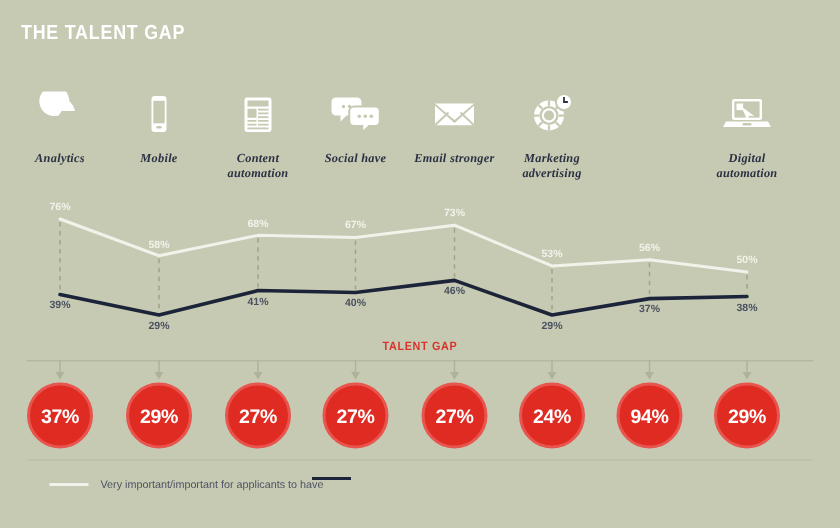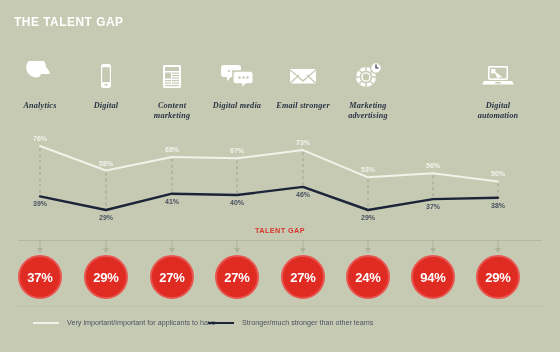--- a/index.html
+++ b/index.html
@@ -115,53 +115,53 @@
         <div class="icon-label">Analytics</div>
       </div>
       <div class="icon-col" style="left: 73px;">
         <div class="icon-glyph">
           <svg width="30" height="30" viewBox="0 0 30 30">
             <rect x="10" y="3" width="10" height="24" rx="2.2" fill="#fff"></rect>
             <rect x="11.2" y="6.2" width="7.6" height="15" fill="#c7cab3"></rect>
             <rect x="13.2" y="23" width="3.6" height="1.6" rx="0.8" fill="#c7cab3"></rect>
           </svg>
         </div>
-        <div class="icon-label">Digital</div>
+        <div class="icon-label">Mobile</div>
       </div>
       <div class="icon-col" style="left: 139px;">
         <div class="icon-glyph">
           <svg width="30" height="30" viewBox="0 0 30 30">
             <rect x="6" y="4" width="18" height="23" rx="1.6" fill="#fff"></rect>
             <rect x="8" y="6" width="14" height="4" fill="#c7cab3"></rect>
             <rect x="8" y="11.5" width="6" height="6" fill="#c7cab3"></rect>
             <rect x="15" y="11.5" width="7" height="1.2" fill="#c7cab3"></rect>
             <rect x="15" y="14" width="7" height="1.2" fill="#c7cab3"></rect>
             <rect x="15" y="16.5" width="7" height="1.2" fill="#c7cab3"></rect>
             <rect x="8" y="19" width="6" height="1.2" fill="#c7cab3"></rect>
             <rect x="15" y="19" width="7" height="1.2" fill="#c7cab3"></rect>
             <rect x="8" y="21.5" width="6" height="1.2" fill="#c7cab3"></rect>
             <rect x="15" y="21.5" width="7" height="1.2" fill="#c7cab3"></rect>
             <rect x="8" y="24" width="14" height="1.2" fill="#c7cab3"></rect>
           </svg>
         </div>
-        <div class="icon-label">Content marketing</div>
+        <div class="icon-label">Content automation</div>
       </div>
       <div class="icon-col" style="left: 204px;">
         <div class="icon-glyph">
           <svg width="34" height="30" viewBox="0 0 34 30">
             <path d="M4 4 h14 a3 3 0 0 1 3 3 v6 a3 3 0 0 1 -3 3 h-7 l-4 4 v-4 h-3 a3 3 0 0 1 -3 -3 v-6 a3 3 0 0 1 3 -3 z" fill="#fff"></path>
             <circle cx="9" cy="10" r="1.1" fill="#c7cab3"></circle>
             <circle cx="13" cy="10" r="1.1" fill="#c7cab3"></circle>
             <path d="M16 10 h14 a3.2 3.2 0 0 1 3.2 3.2 v6.6 a3.2 3.2 0 0 1 -3.2 3.2 h-4 l-4.5 4.5 v-4.5 h-5.5 a3.2 3.2 0 0 1 -3.2 -3.2 v-6.6 a3.2 3.2 0 0 1 3.2 -3.2 z" fill="#fff" stroke="#c7cab3" stroke-width="1.4"></path>
             <circle cx="19.5" cy="16.5" r="1.2" fill="#c7cab3"></circle>
             <circle cx="23.5" cy="16.5" r="1.2" fill="#c7cab3"></circle>
             <circle cx="27.5" cy="16.5" r="1.2" fill="#c7cab3"></circle>
           </svg>
         </div>
-        <div class="icon-label">Digital media</div>
+        <div class="icon-label">Social have</div>
       </div>
       <div class="icon-col" style="left: 270px;">
         <div class="icon-glyph">
           <svg width="32" height="30" viewBox="0 0 32 30">
             <path d="M3 8 L16 19 L29 8 Z" fill="#fff"></path>
             <path d="M3 9.5 v13 h26 v-13 L16 21 Z" fill="#fff"></path>
             <path d="M3 22.5 L12 14 M29 22.5 L20 14" stroke="#c7cab3" stroke-width="1.3" fill="none"></path>
           </svg>
         </div>
         <div class="icon-label">Email stronger</div>
@@ -278,17 +278,16 @@
     </div>
 
   <div class="legend-sep"></div>
   <div class="legend" id="legend">
       <div class="legend-item" style="left: 33px; top: 0px;">
         <span class="legend-swatch" style="background: rgb(242, 242, 234);"></span>
         <span class="legend-text">Very important/important for applicants to have</span>
       </div>
       <div class="legend-item" style="left: 208px; top: 0px;">
         <span class="legend-swatch" style="background: rgb(27, 36, 56);"></span>
-        <span class="legend-text">Stronger/much stronger than other teams</span>
       </div>
     </div>
 
 </div>
 
 </body></html>

